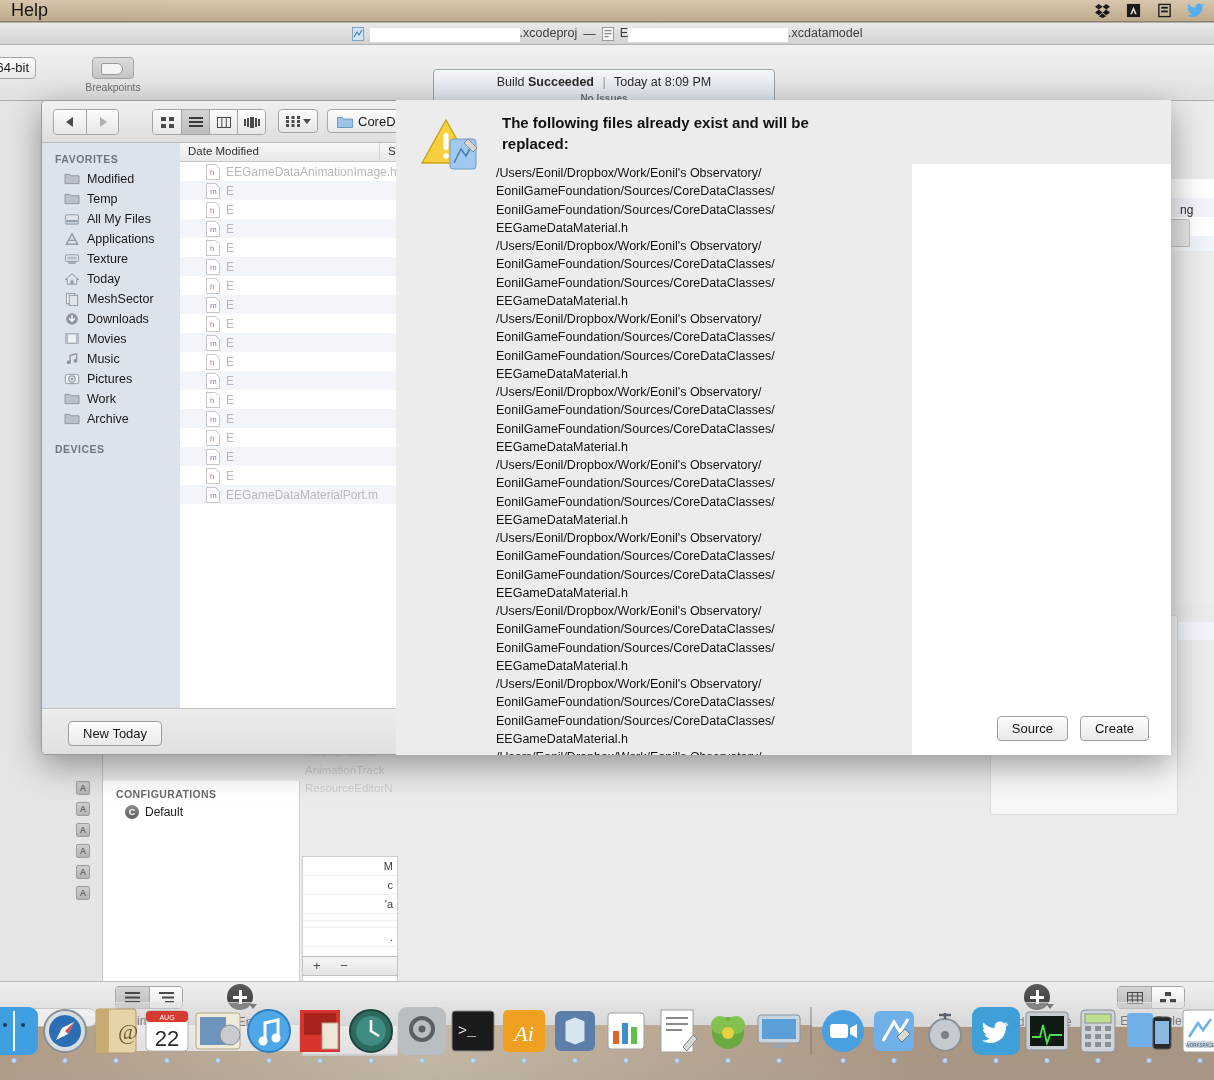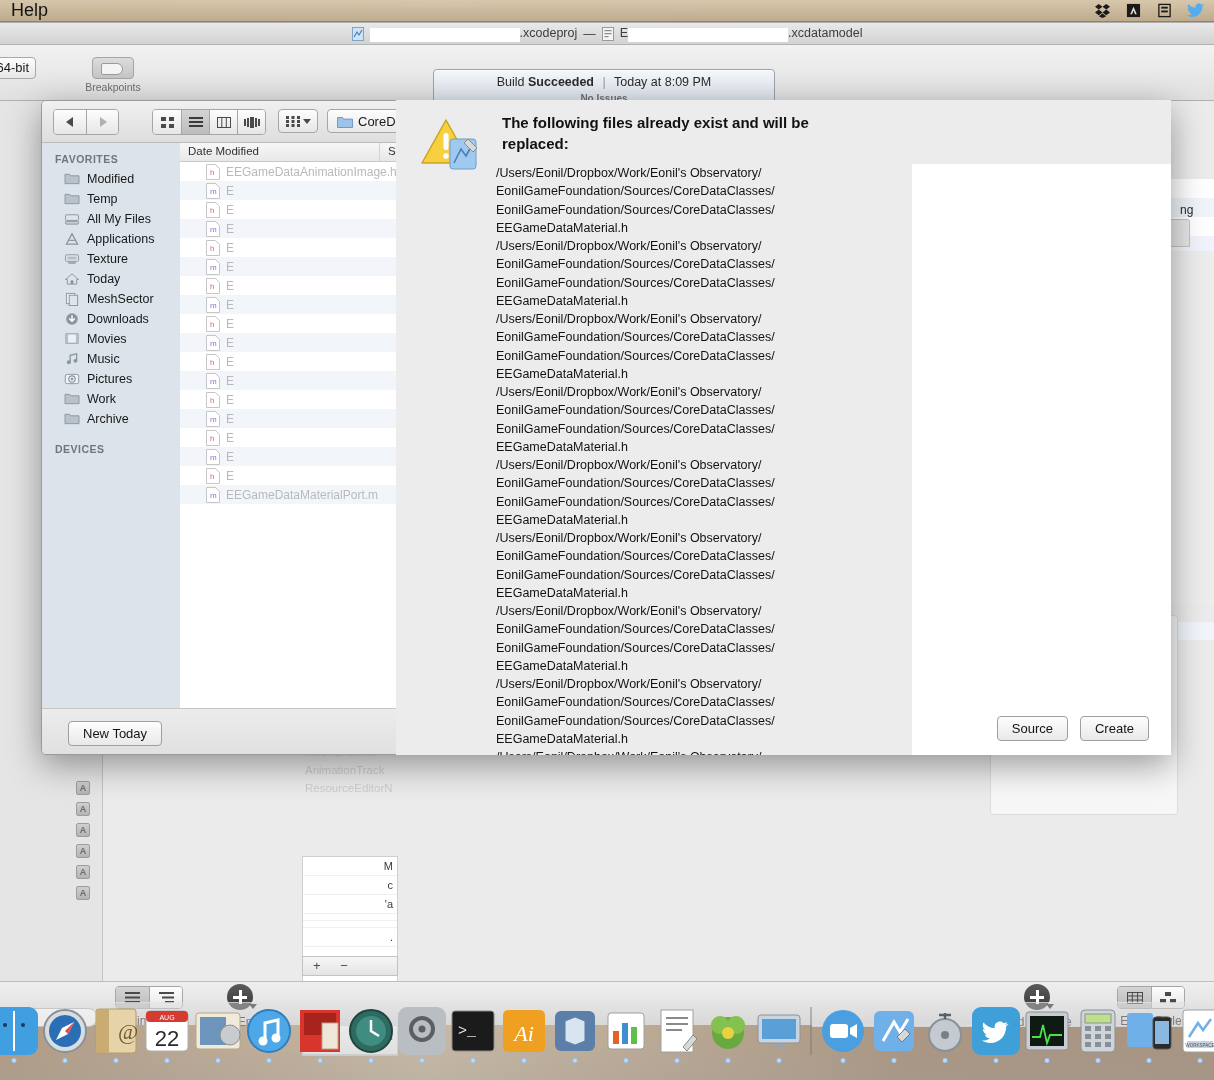--- a/index.html
+++ b/index.html
@@ -318,20 +318,27 @@
       <div class="gut-icons" id="gut-icons">
             <div class="gut-a">A</div>
             <div class="gut-a">A</div>
             <div class="gut-a">A</div>
             <div class="gut-a">A</div>
             <div class="gut-a">A</div>
             <div class="gut-a">A</div>
           </div>
     </div>
 
+    <div class="cfg-panel">
+      <div class="cfg-head">CONFIGURATIONS</div>
+      <div class="cfg-row">
+        <span class="cfg-badge">C</span>
+        <span>Default</span>
+      </div>
+    </div>
 
     <div class="entity-col" id="entity-col">
           <div class="ent-item">ResourceEditorN</div>
           <div class="ent-item">AnimationTrack</div>
           <div class="ent-item">Entity</div>
           <div class="ent-item">MaterialPort</div>
           <div class="ent-item">MeshBone</div>
           <div class="ent-item">MeshSector</div>
           <div class="ent-item">ModelMotion</div>
           <div class="ent-item">ResourceEditorN</div>

